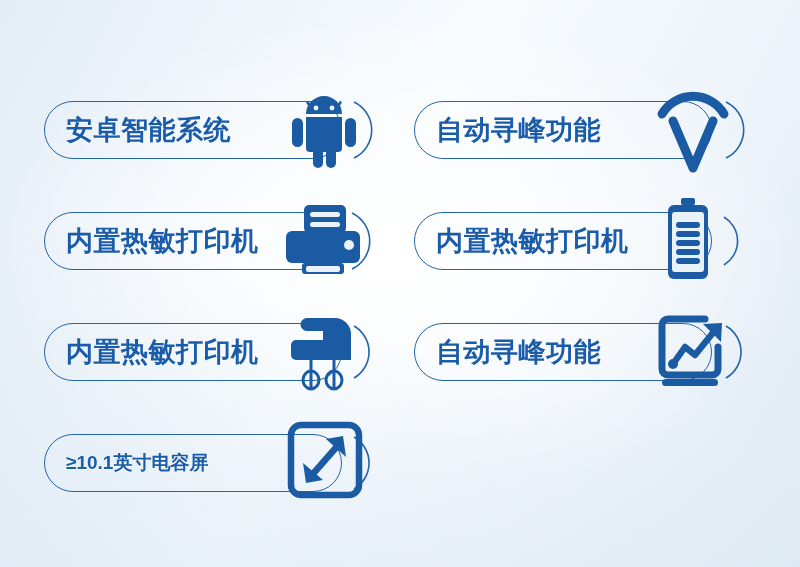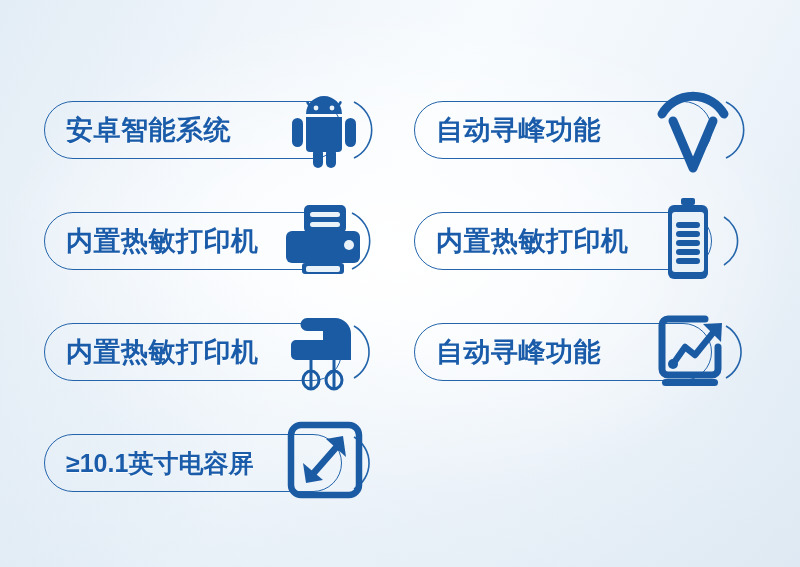--- a/index.html
+++ b/index.html
@@ -69,21 +69,21 @@
     top: 17px;
     height: 58px;
     line-height: 58px;
     font-size: 27px;
     font-weight: 700;
     letter-spacing: 0.5px;
     color: #1a5ca9;
     white-space: nowrap;
     text-shadow: 0 1px 0 rgba(255,255,255,0.7);
   }
-  .label.wide { font-size: 25px; letter-spacing: 0px; }
+  .label.wide { font-size: 19px; letter-spacing: 0px; }
 
   
   .icon {
     position: absolute;
     top: 0;
     left: 238px;
     width: 102px;
     height: 92px;
   }
   .icon svg { display: block; width: 100%; height: 100%; }

